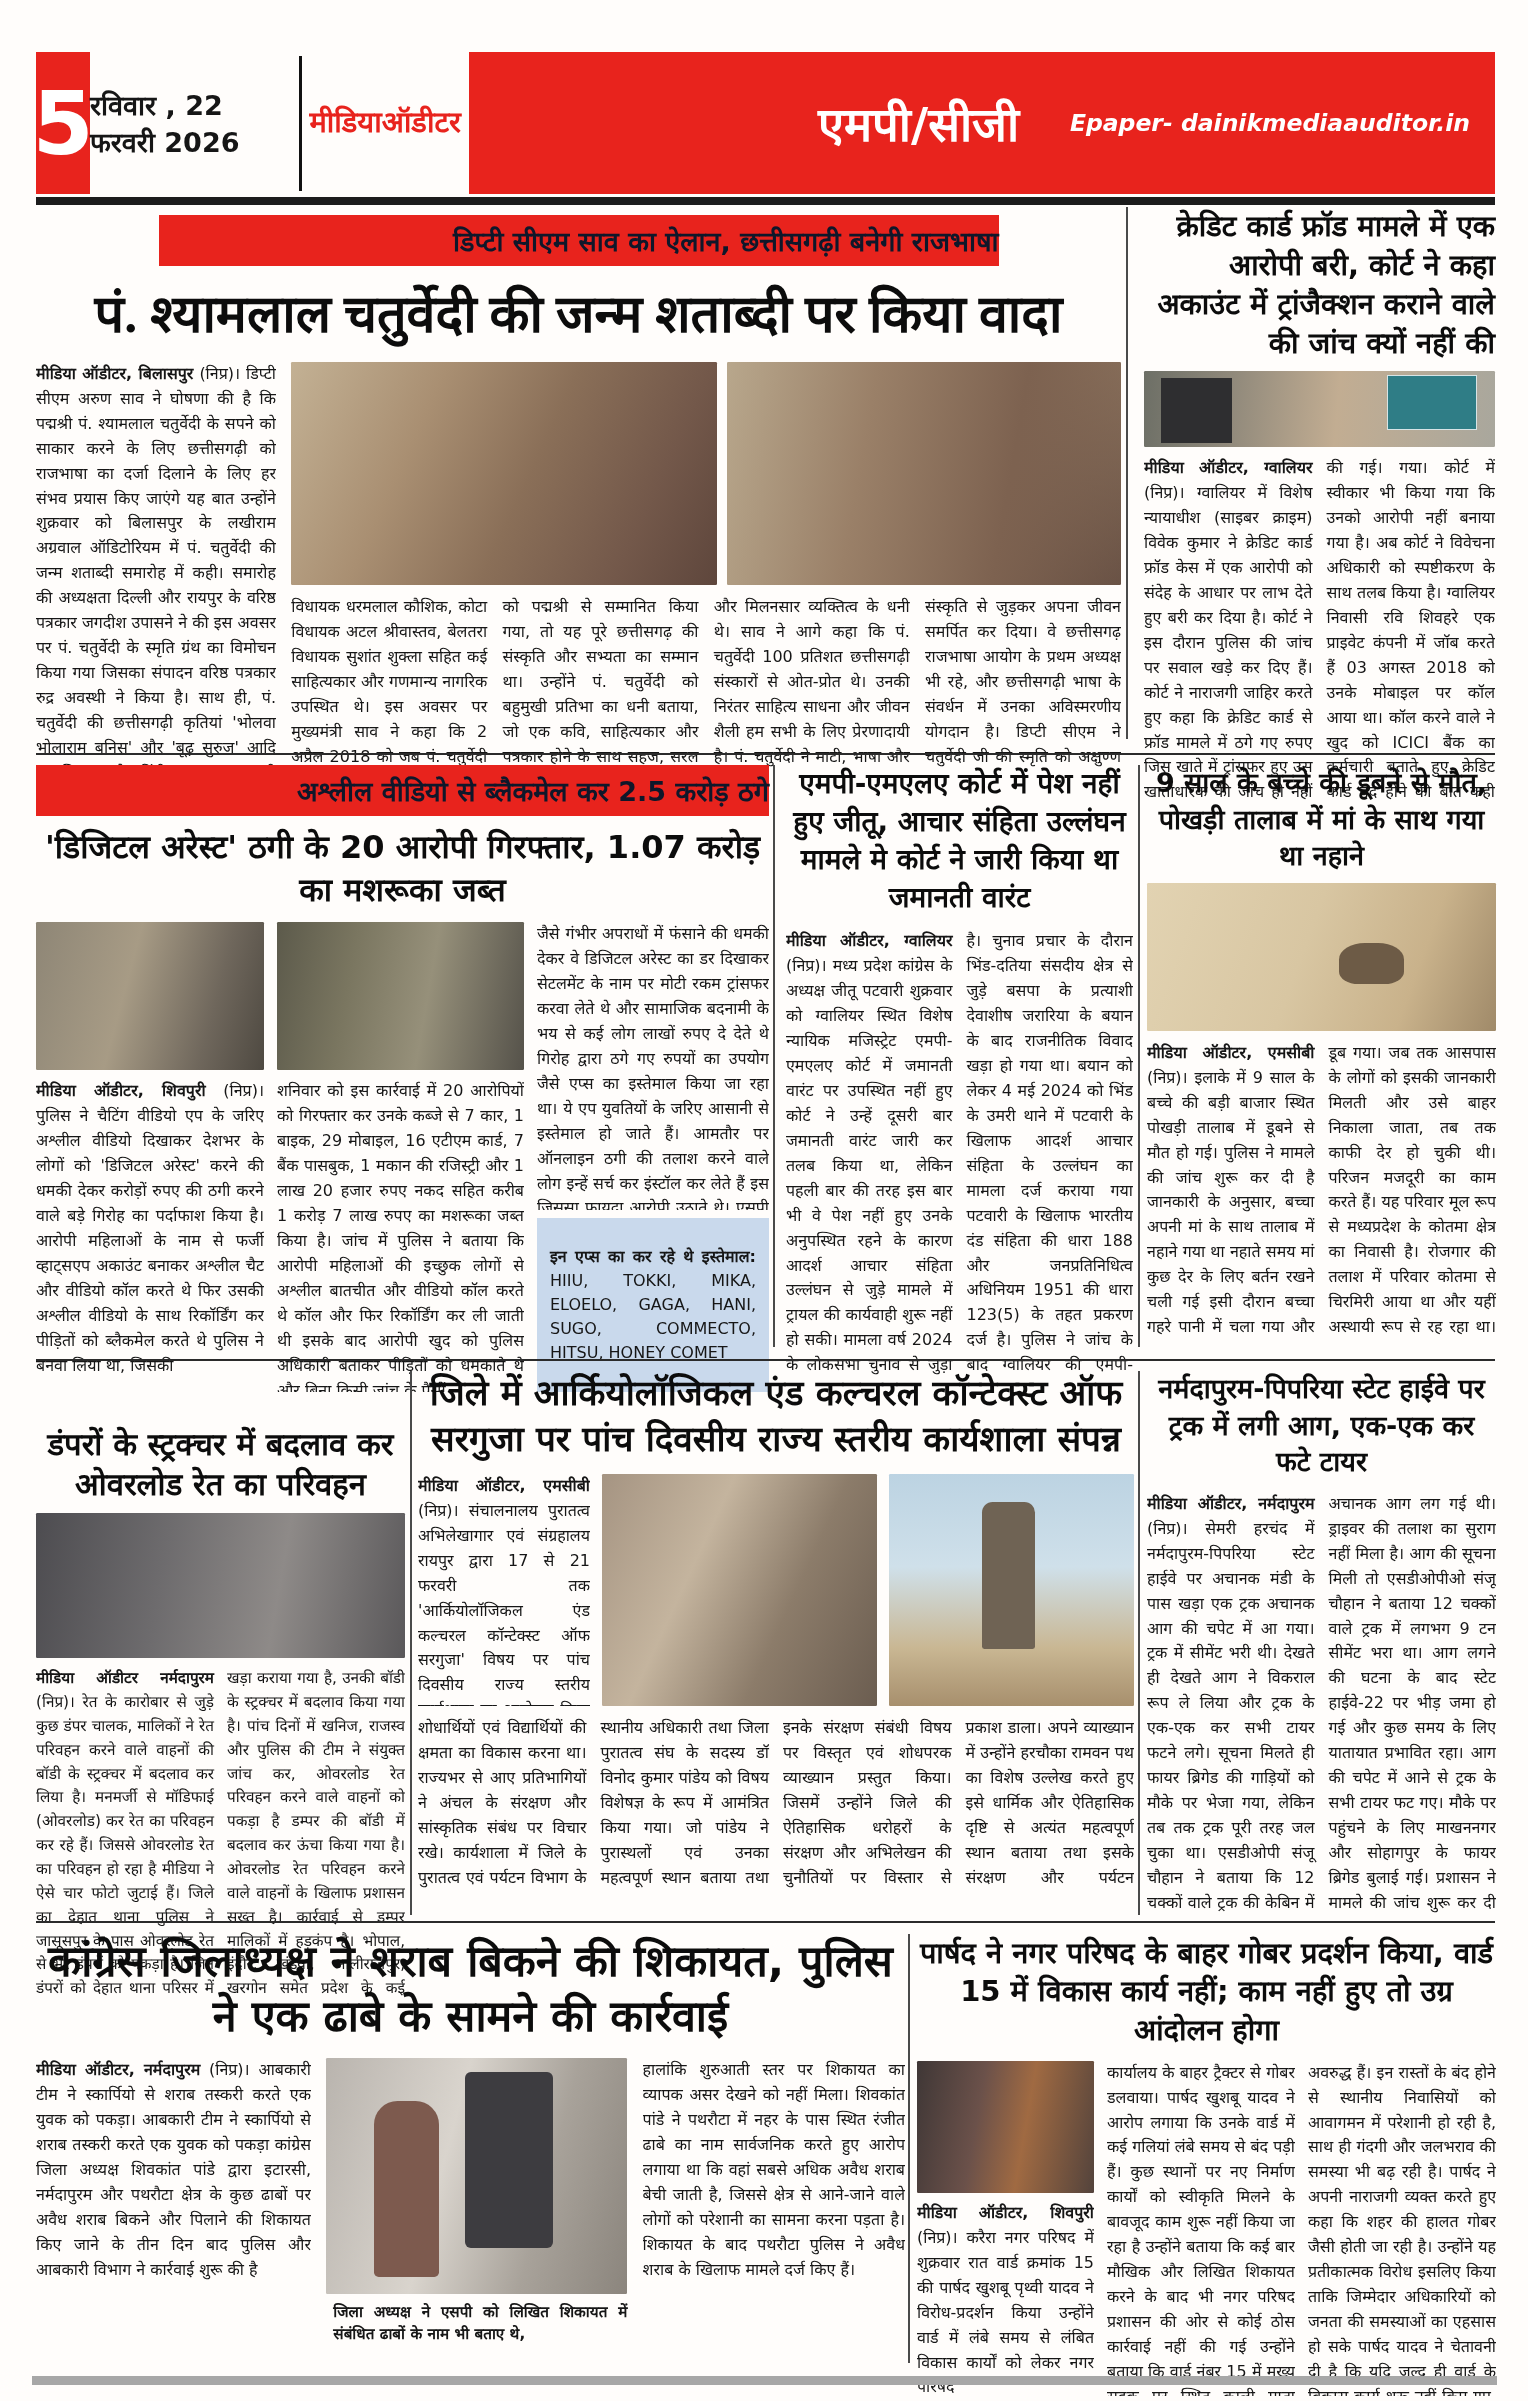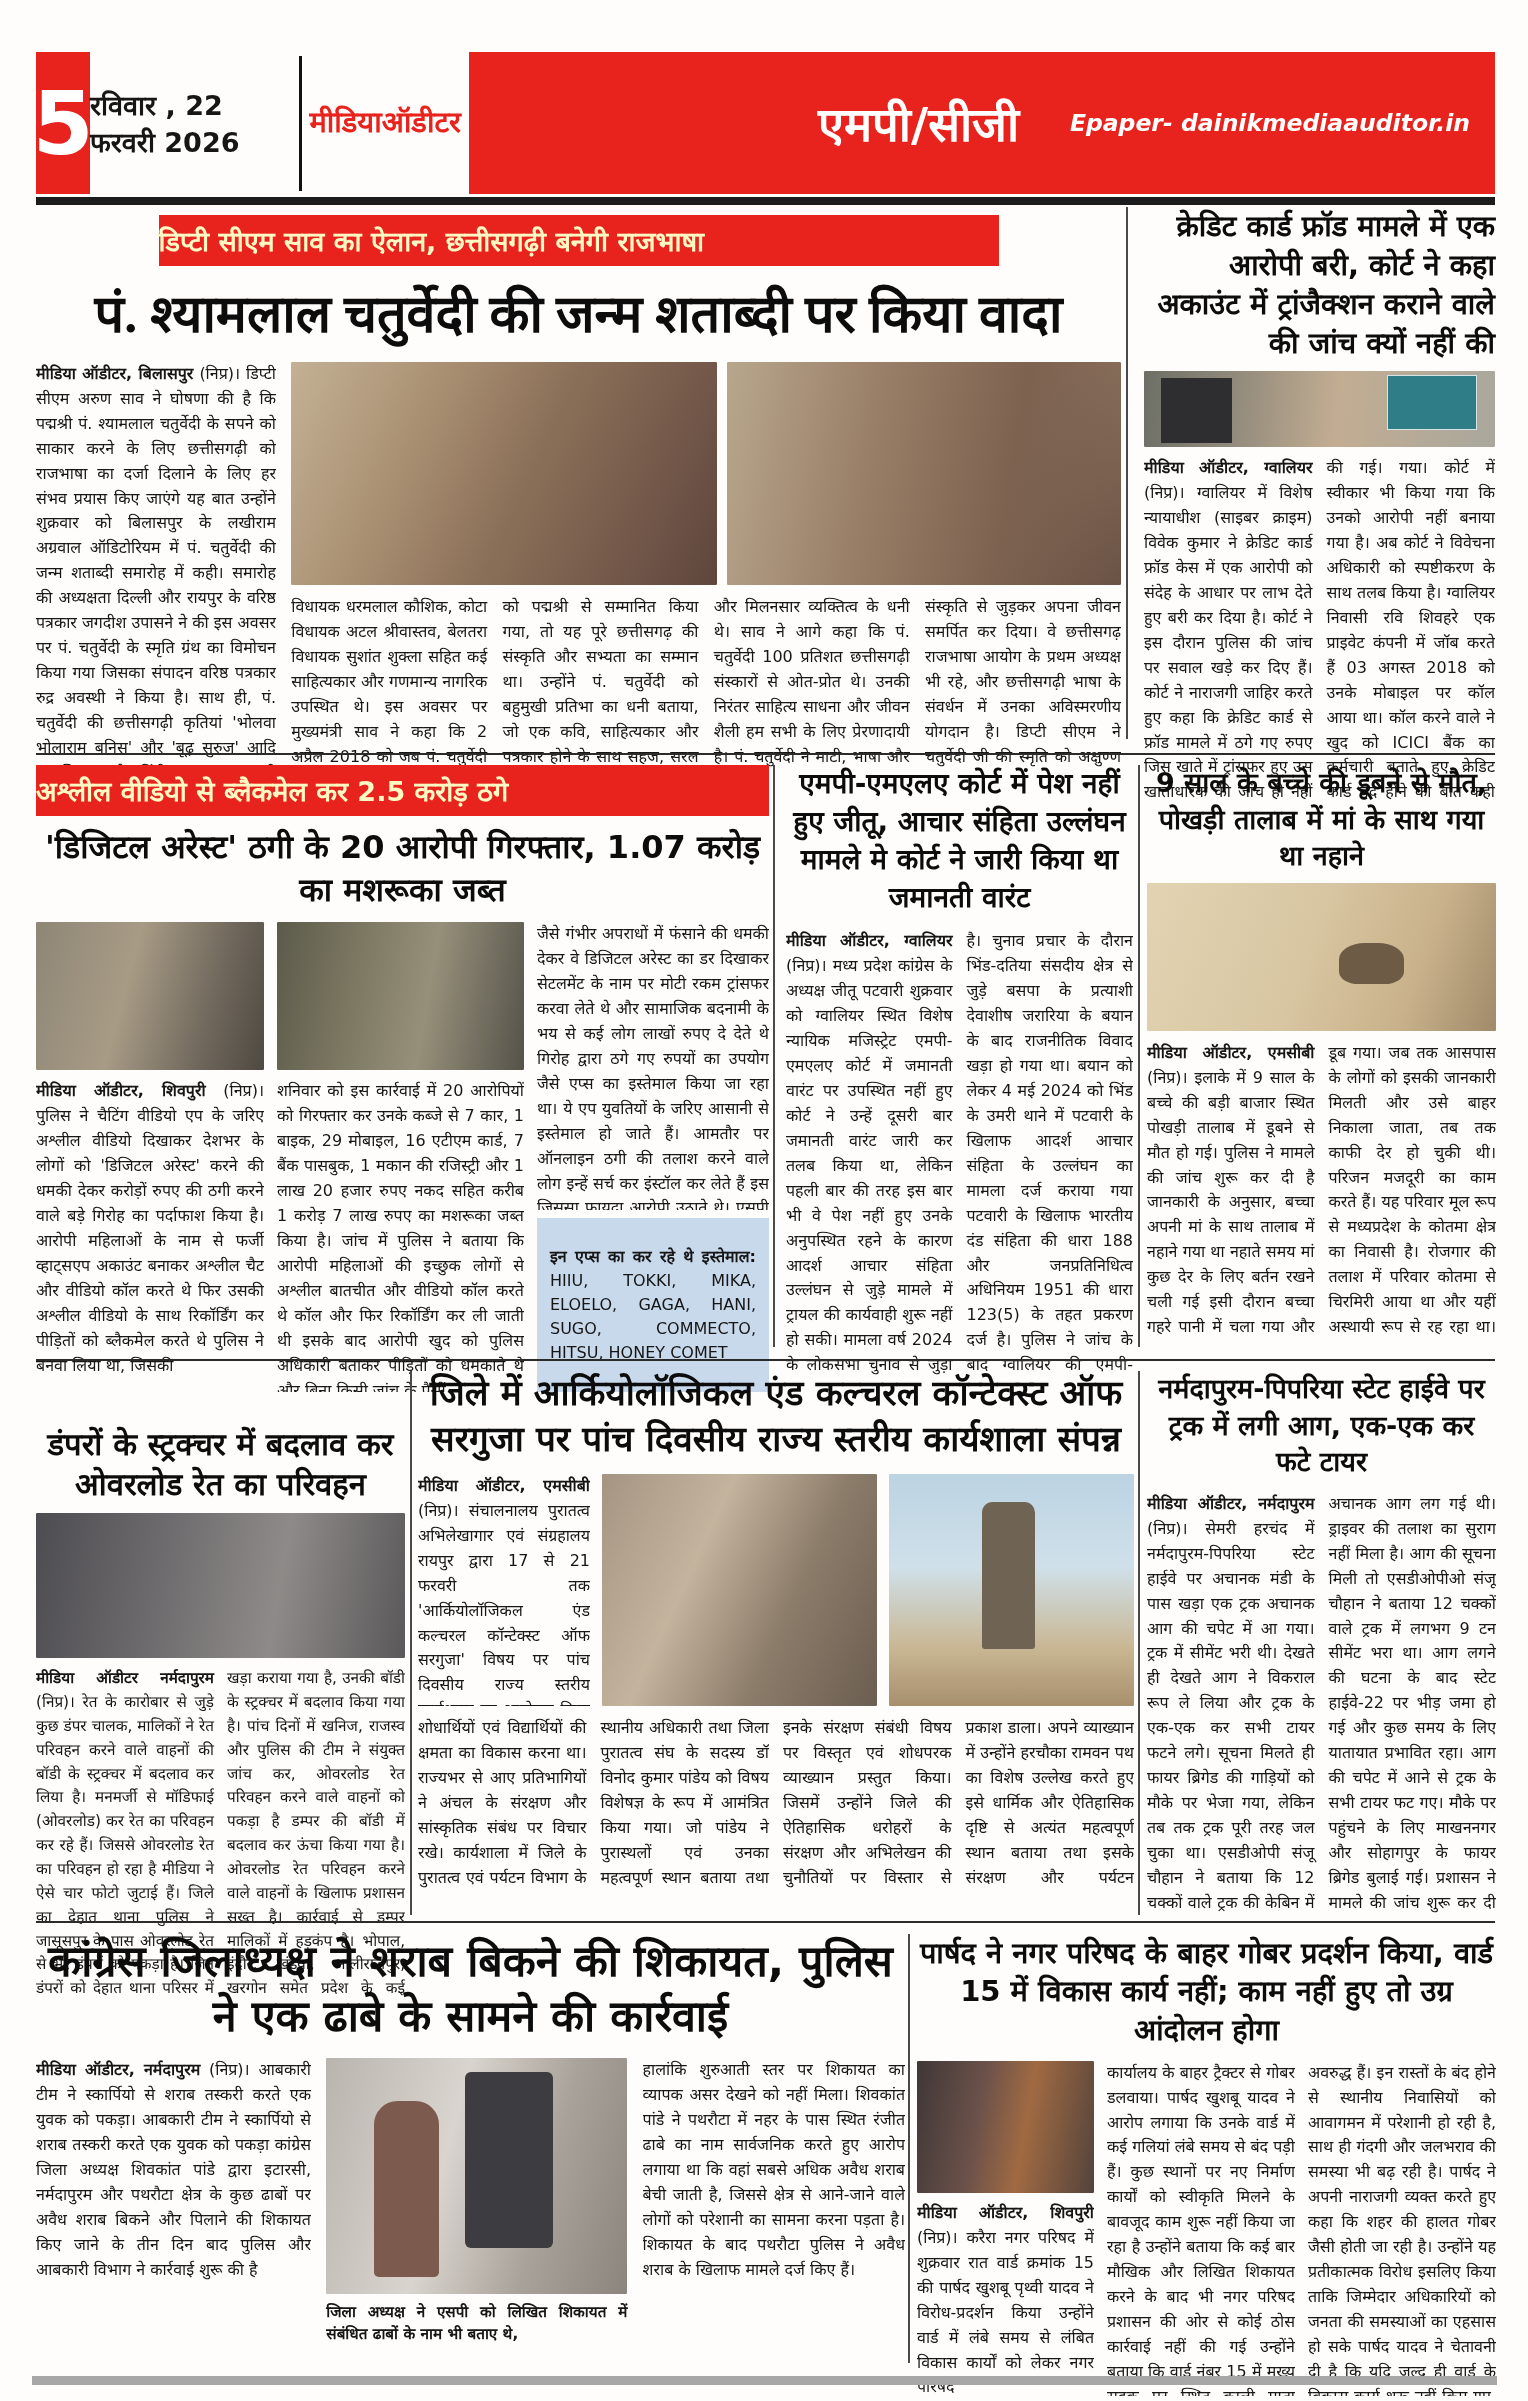--- a/index.html
+++ b/index.html
@@ -9,21 +9,21 @@
   .header{position:absolute;left:36px;top:52px;width:1459px;height:142px;display:flex;align-items:stretch;}
   .pn{width:54px;background:#e8231d;color:#fff;font-size:88px;font-weight:700;display:flex;align-items:center;justify-content:center;}
   .hdate{width:200px;display:flex;align-items:center;justify-content:center;font-size:27px;font-weight:700;}
   .vline{width:2.9px;background:#111;margin:3.5px 9.4px;}
   .masthead{width:147px;color:#e8231d;font-size:29px;font-weight:800;display:flex;align-items:center;justify-content:center;text-align:center;line-height:1.1;}
   .redbar{flex:1;background:#e8231d;color:#fff;position:relative;margin-left:10.6px;}
   .edition{position:absolute;left:34%;top:50%;transform:translateY(-50%);font-size:47px;font-weight:800;}
   .epaper{position:absolute;right:25px;top:50%;transform:translateY(-50%);font-size:23.5px;font-weight:600;font-style:italic;text-align:center;}
   .toprule{position:absolute;left:36px;top:197px;width:1459px;height:7.6px;background:#1c1c1c;}
   
-  .kicker{background:#e8231d;color:#fef9c3;font-weight:700;text-align:left;font-size:27px;padding:7px 0;}
+  .kicker{background:#e8231d;color:#0f172a;font-weight:700;text-align:right;font-size:27px;padding:7px 0;}
   .headline{font-weight:800;text-align:center;color:#0c0c0c;}
   .body-text{font-size:16px;line-height:1.56;text-align:justify;overflow:hidden;}
   .byline{font-weight:700;}
   .photo{border-radius:1.2px;position:relative;overflow:hidden;}
   .hdiv{position:absolute;background:#2b2b2b;height:1.8px;}
   .vdiv{position:absolute;background:#4a4a4a;width:1.8px;}
   .caption{font-size:15.3px;line-height:1.45;font-weight:600;text-align:justify;}
   
   .a1{position:absolute;left:36px;top:215px;width:1085px;}
   .a1 .kicker{width:840px;margin:0 auto;}
@@ -85,21 +85,21 @@
   .a8-body{margin-top:10.6px;column-count:2;column-gap:14px;height:447px;}
   
   .a9{position:absolute;left:36px;top:1934px;width:869px;}
   .a9 .headline{font-size:43px;line-height:1.28;}
   .a9-row{display:flex;gap:15.3px;margin-top:14px;height:301px;}
   .a9-col1{width:275px;}
   .a9-phwrap{width:301px;}
   .ph-a9{height:236px;background:linear-gradient(105deg,#b9b4ae 0%,#d9d4cd 40%,#a8a29a 70%,#8b857d 100%);}
   .ph-a9-door{position:absolute;left:46%;top:6%;width:88px;height:176px;background:#3d3c40;border-radius:5.9px;}
   .ph-a9-man{position:absolute;left:16%;top:18%;width:65px;height:176px;background:#7d5a4e;border-radius:23.5px 23.5px 4.7px 4.7px;}
-  .a9-phwrap .caption{margin-top:7px;}
+  .a9-phwrap .caption{margin-top:7px;margin-left:7px;}
   .a9-col3{flex:1;}
   
   .a10{position:absolute;left:917px;top:1934px;width:579px;}
   .a10 .headline{font-size:29px;line-height:1.32;}
   .a10-row{display:flex;gap:13px;margin-top:11.8px;height:335px;}
   .a10-col1{width:177px;display:flex;flex-direction:column;}
   .ph-a10{height:132px;margin-bottom:8.2px;background:linear-gradient(100deg,#3f3736 0%,#6b514a 35%,#a06a42 60%,#53433c 100%);}
   .a10-col1 .body-text{flex:1;}
   .a10-col2{width:188px;}
   .a10-col3{flex:1;}

